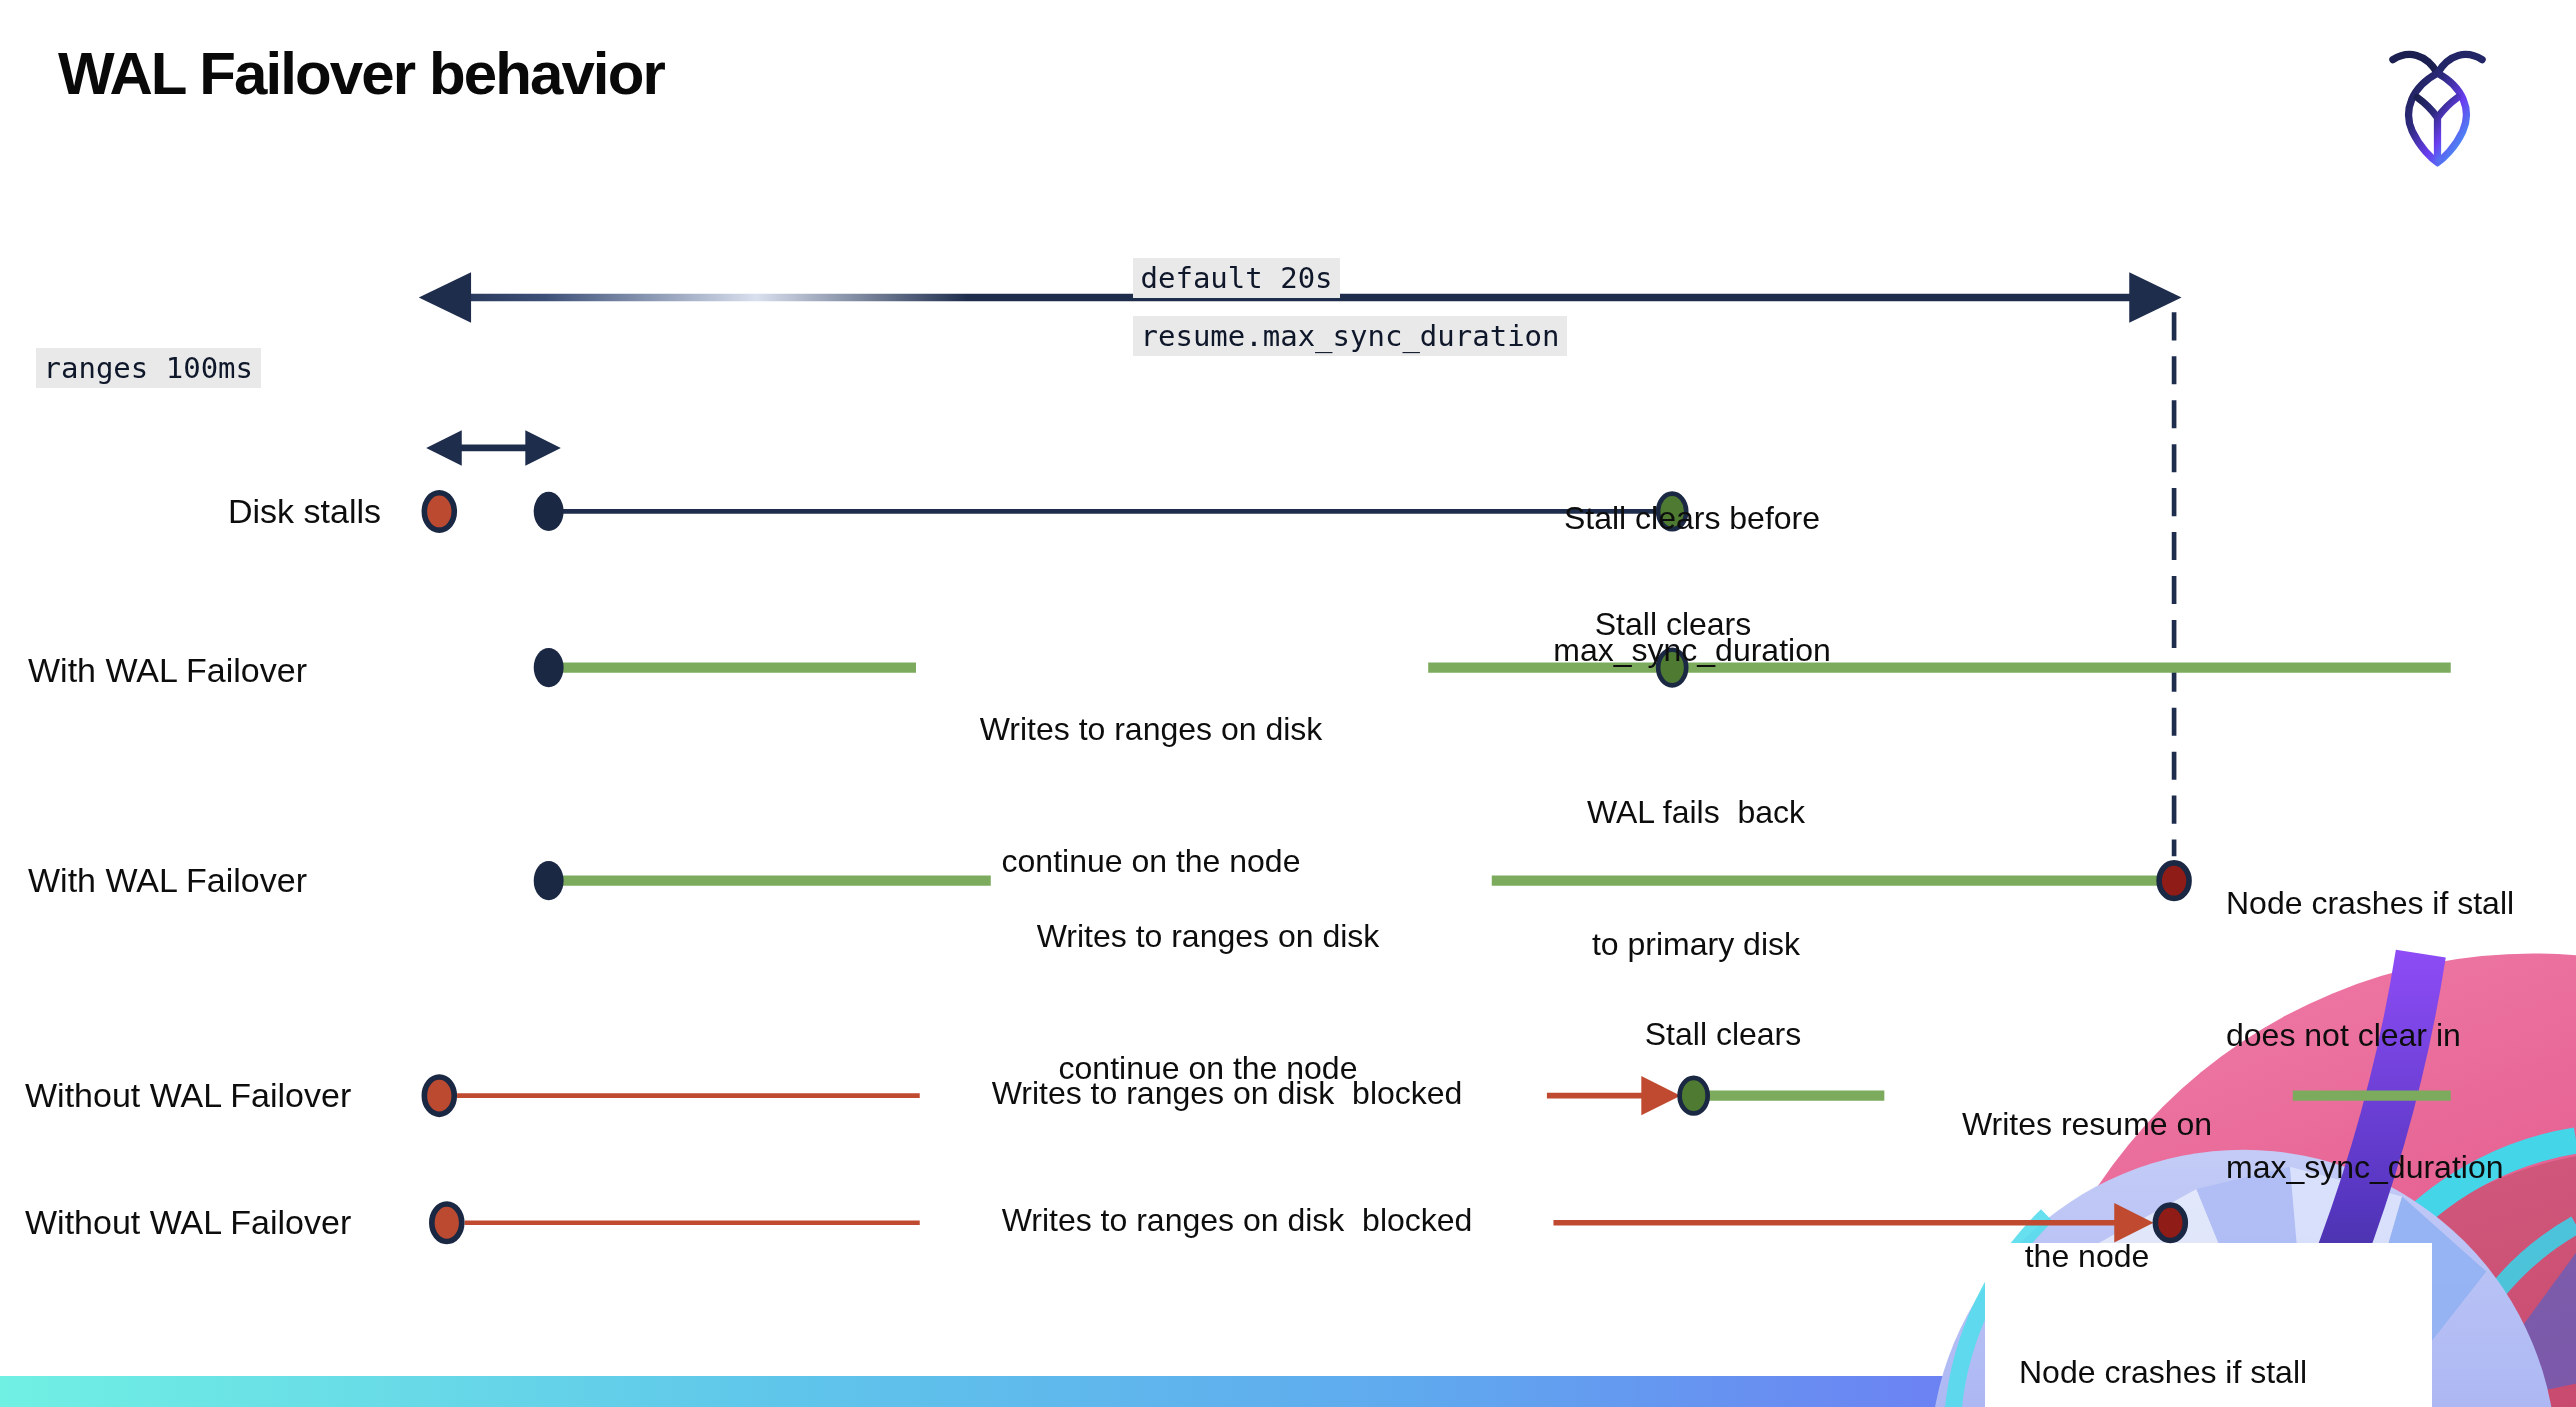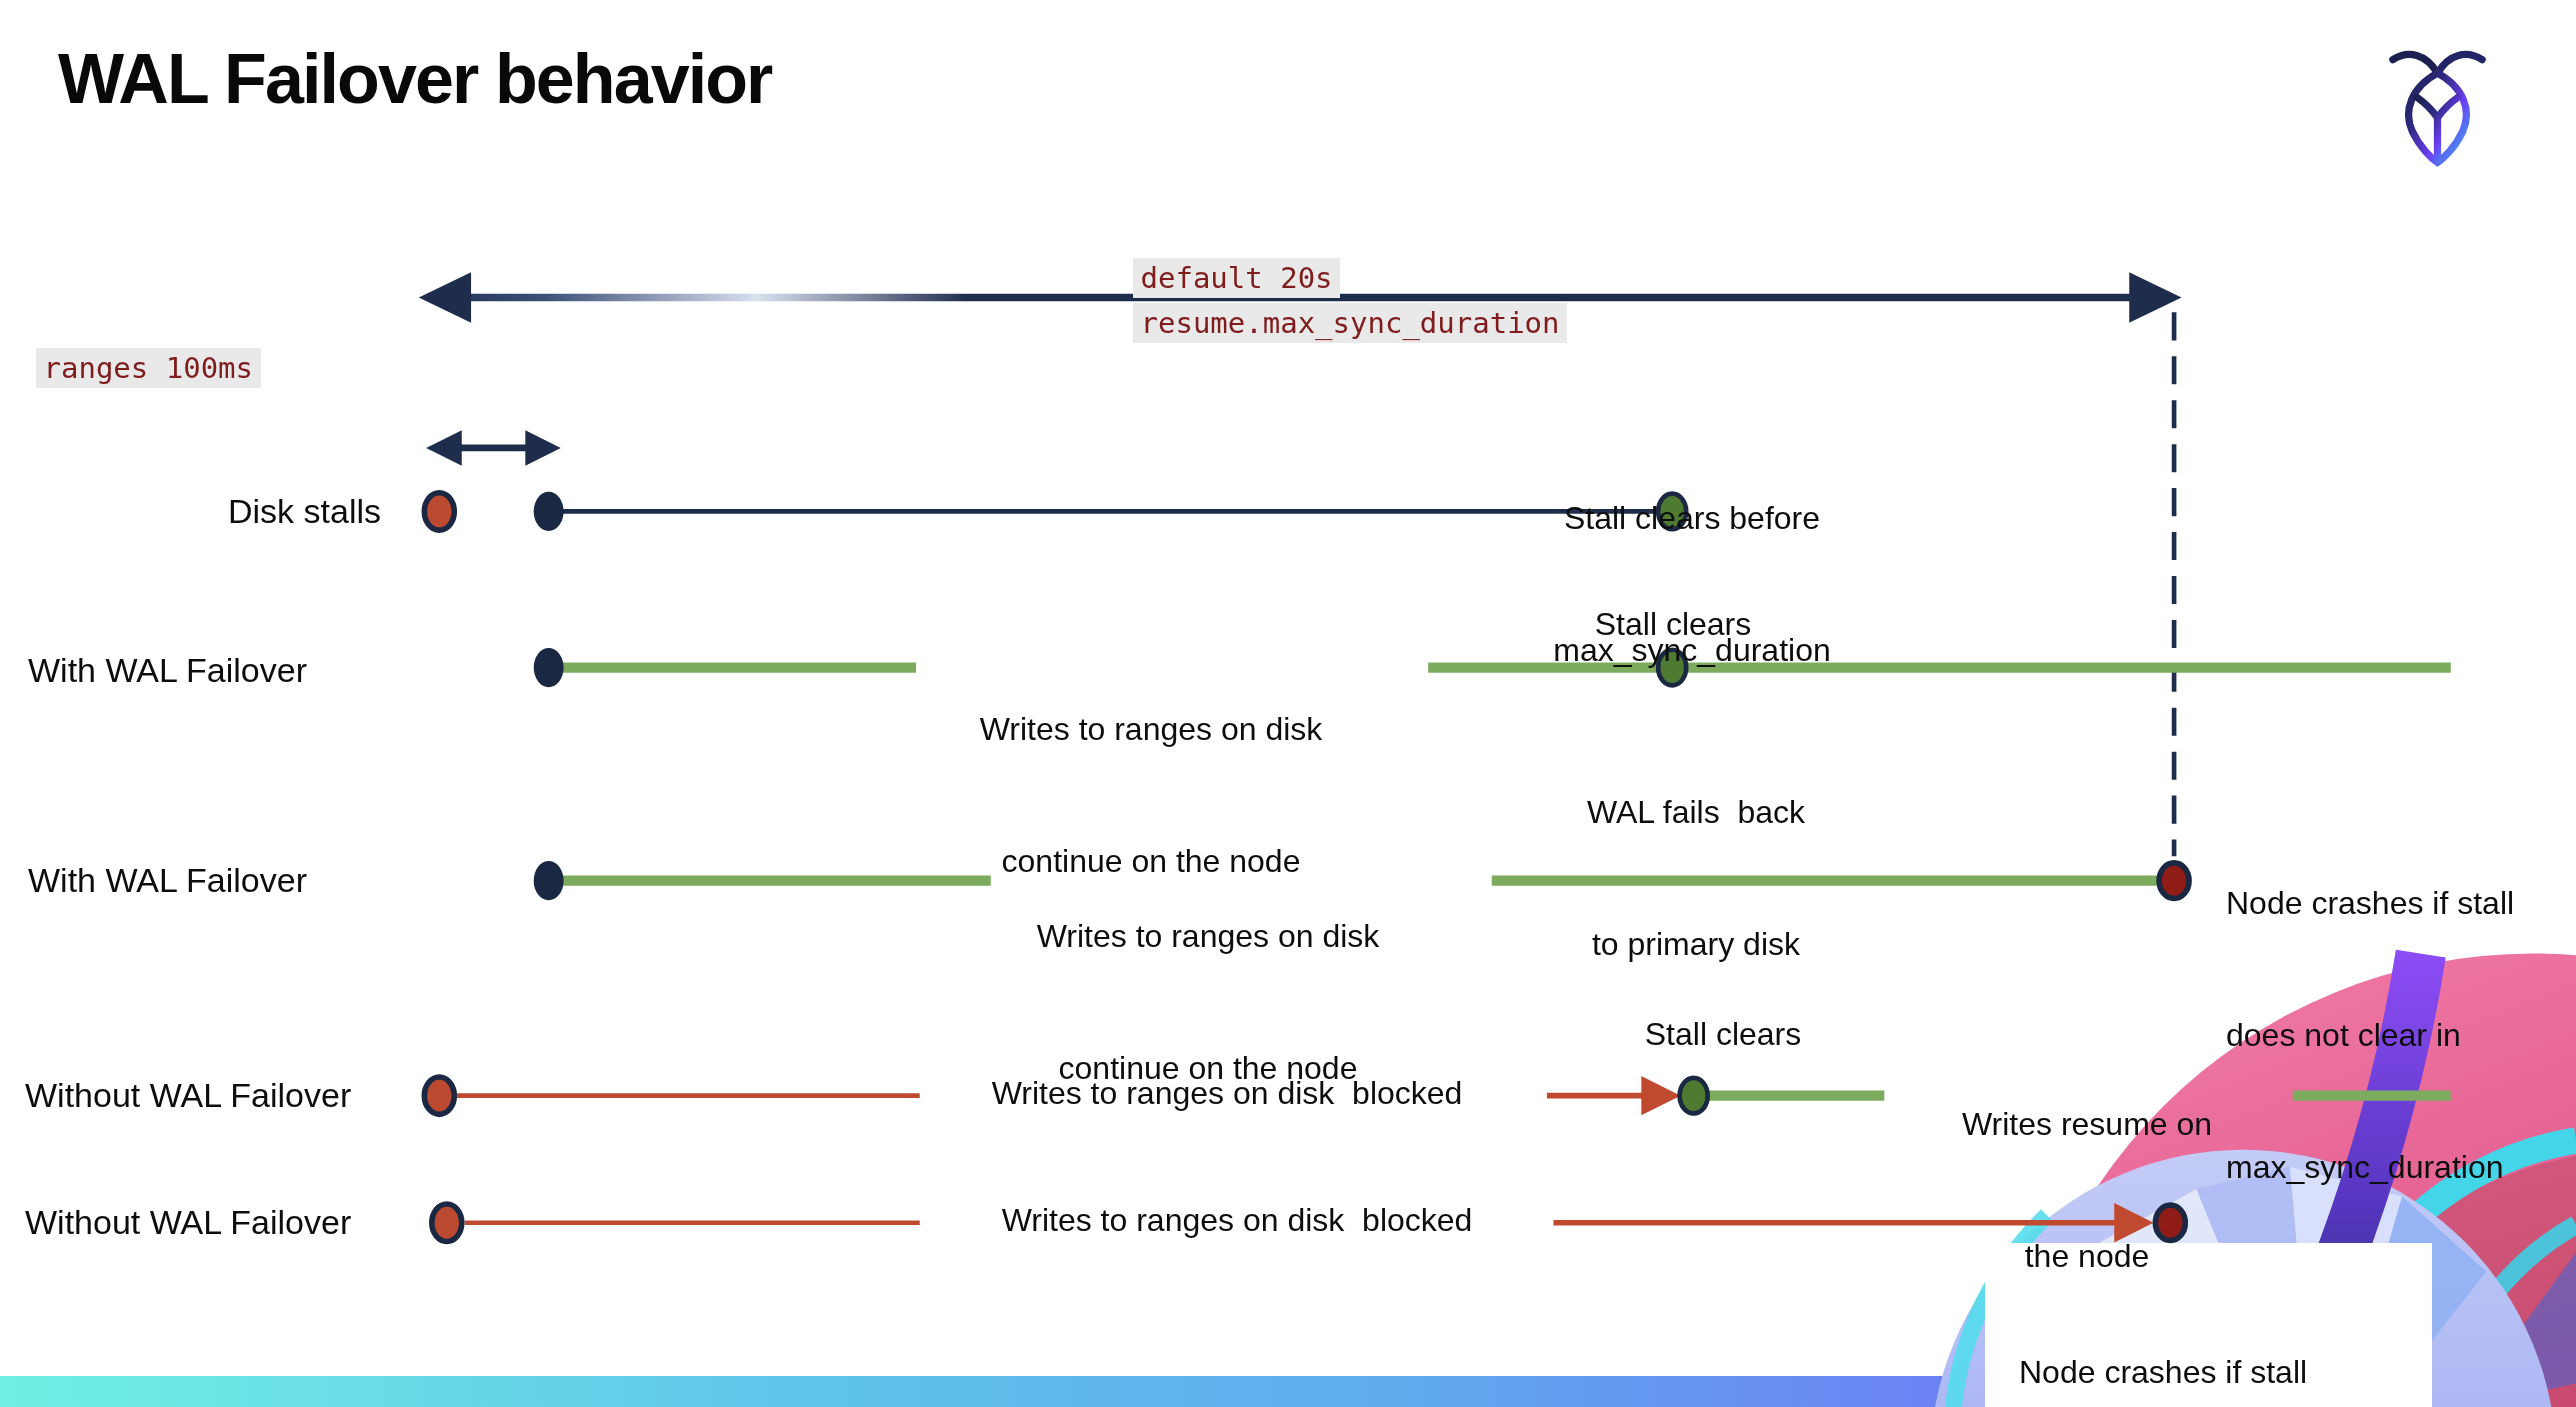--- a/index.html
+++ b/index.html
@@ -7,33 +7,33 @@
     position:relative;
     width:2576px;height:1408px;
     background:#ffffff;
     overflow:hidden;
     font-family:"Liberation Sans", sans-serif;
     color:#0d0d0d;
   }
   .abs{position:absolute;}
   .title{
     left:58px;top:39px;
-    font-size:70px;font-weight:800;letter-spacing:-1.9px;
+    font-size:60px;font-weight:800;letter-spacing:-1.9px;
     color:#090909;z-index:6;
   }
   .logo{left:2389px;top:49px;width:97px;height:122px;z-index:6;}
   .code-block{z-index:6;}
   .code-line{
     display:table;
     font-family:"DejaVu Sans Mono","Liberation Mono",monospace;
     font-size:29px;line-height:36px;
-    color:#7f1d1d;
+    color:#0f172a;
     background:#e9e9e9;
     padding:1.9px 7.5px;
-    margin-bottom:5px;
+    margin-bottom:18px;
     white-space:pre;
   }
   .row-label{
     font-size:34px;line-height:43px;color:#0d0d0d;
     white-space:pre;z-index:6;
   }
   .ann{
     font-size:32px;line-height:44px;color:#0d0d0d;
     text-align:center;white-space:pre;z-index:6;
     transform:translateX(-50%);

